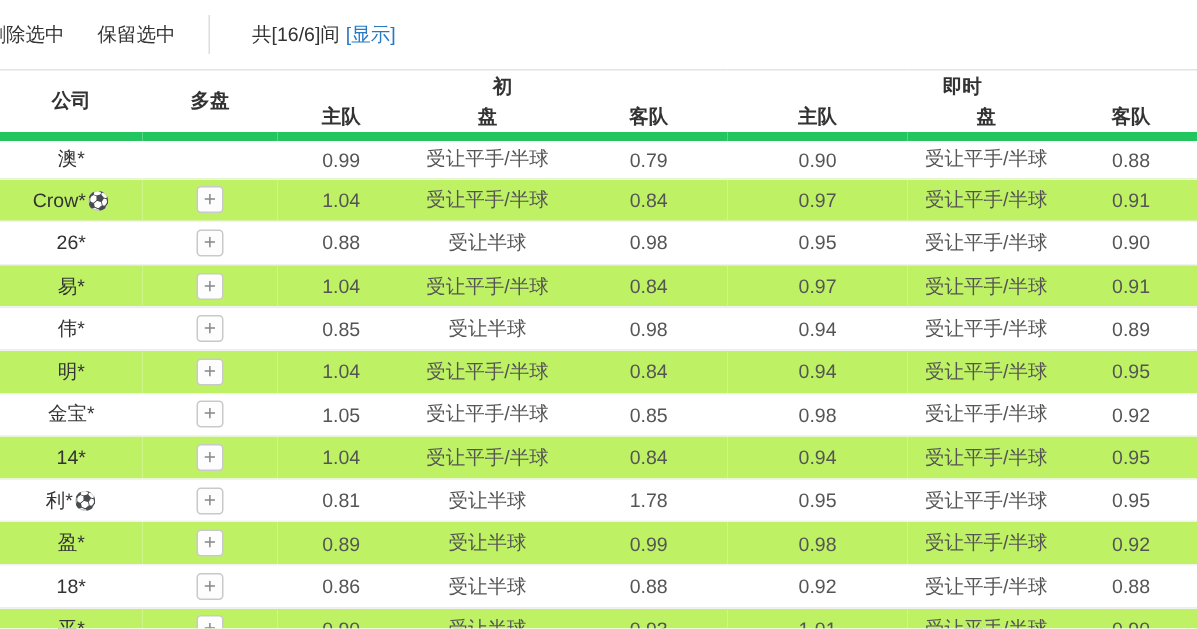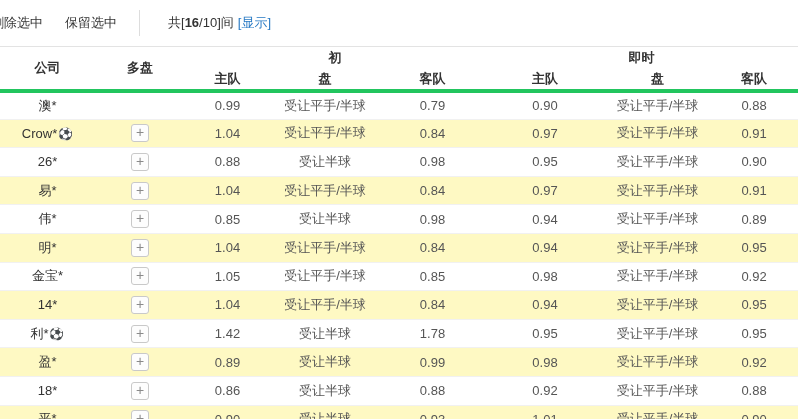--- a/index.html
+++ b/index.html
@@ -32,21 +32,21 @@
   .toolbar .tool-btn.first { margin-left:-9px; }
   .toolbar .divider {
     width:1px; height:26px;
     background:#ddd;
     margin:0 0 0 0;
   }
   .toolbar .summary {
     margin-left:28px;
     color:#333;
   }
-  .toolbar .summary b { font-weight:bold; }
+  .toolbar .summary b { font-weight:normal; }
   .toolbar .show-link {
     color:#2779c4;
     text-decoration:none;
     cursor:pointer;
     margin-left:4px;
   }
 
   
   table.odds {
     width:798px;
@@ -66,33 +66,33 @@
   table.odds thead th {
     font-weight:bold;
     color:#333;
     text-align:center;
     padding:0;
     height:22px;
     border:none;
     background:#fff;
   }
   table.odds thead tr:first-child th { border-top:1px solid #e3e3e3; }
-  table.odds thead { border-bottom:4px solid #22c55e; }
+  table.odds thead { border-bottom:6px solid #22c55e; }
   table.odds thead th[rowspan] { vertical-align:middle; }
 
   table.odds tbody td {
     height:28.6px;
     text-align:center;
     vertical-align:middle;
     color:#555;
     padding:0;
     border-bottom:1px solid #f1f1f1;
   }
   table.odds tbody td.company-cell { color:#333; }
-  table.odds tbody tr.alt td { background:#fef9c3; }
+  table.odds tbody tr.alt td { background:#bef264; }
 
   .plus-btn {
     display:inline-block;
     width:18px; height:18px;
     line-height:15px;
     border:1px solid #c9c9c9;
     border-radius:3px;
     background:#fdfdfd;
     color:#8a8a8a;
     font-size:14px;
@@ -108,21 +108,21 @@
 </style>
 </head>
 <body>
 
 <div class="screen">
 
   <div class="toolbar">
     <span class="tool-btn first">删除选中</span>
     <span class="tool-btn">保留选中</span>
     <span class="divider"></span>
-    <span class="summary"><span>共[</span><b>16</b><span>/10]间</span></span>
+    <span class="summary"><span>共[</span><b>16</b><span>/6]间</span></span>
     <a class="show-link">[显示]</a>
   </div>
 
   <table class="odds">
     <colgroup>
       <col class="c-company">
         <col class="c-multi">
       <col class="c-ihome">
         <col class="c-ipan">
         <col class="c-iaway">
@@ -223,21 +223,21 @@
       <td>1.04</td>
       <td>受让平手/半球</td>
       <td>0.84</td>
       <td>0.94</td>
       <td>受让平手/半球</td>
       <td>0.95</td>
     </tr>
         <tr>
       <td class="company-cell"><span>利*</span><span class="ball-icon">⚽</span></td>
       <td><span class="plus-btn">+</span></td>
-      <td>1.42</td>
+      <td>0.81</td>
       <td>受让半球</td>
       <td>1.78</td>
       <td>0.95</td>
       <td>受让平手/半球</td>
       <td>0.95</td>
     </tr>
         <tr class="alt">
       <td class="company-cell"><span>盈*</span></td>
       <td><span class="plus-btn">+</span></td>
       <td>0.89</td>

